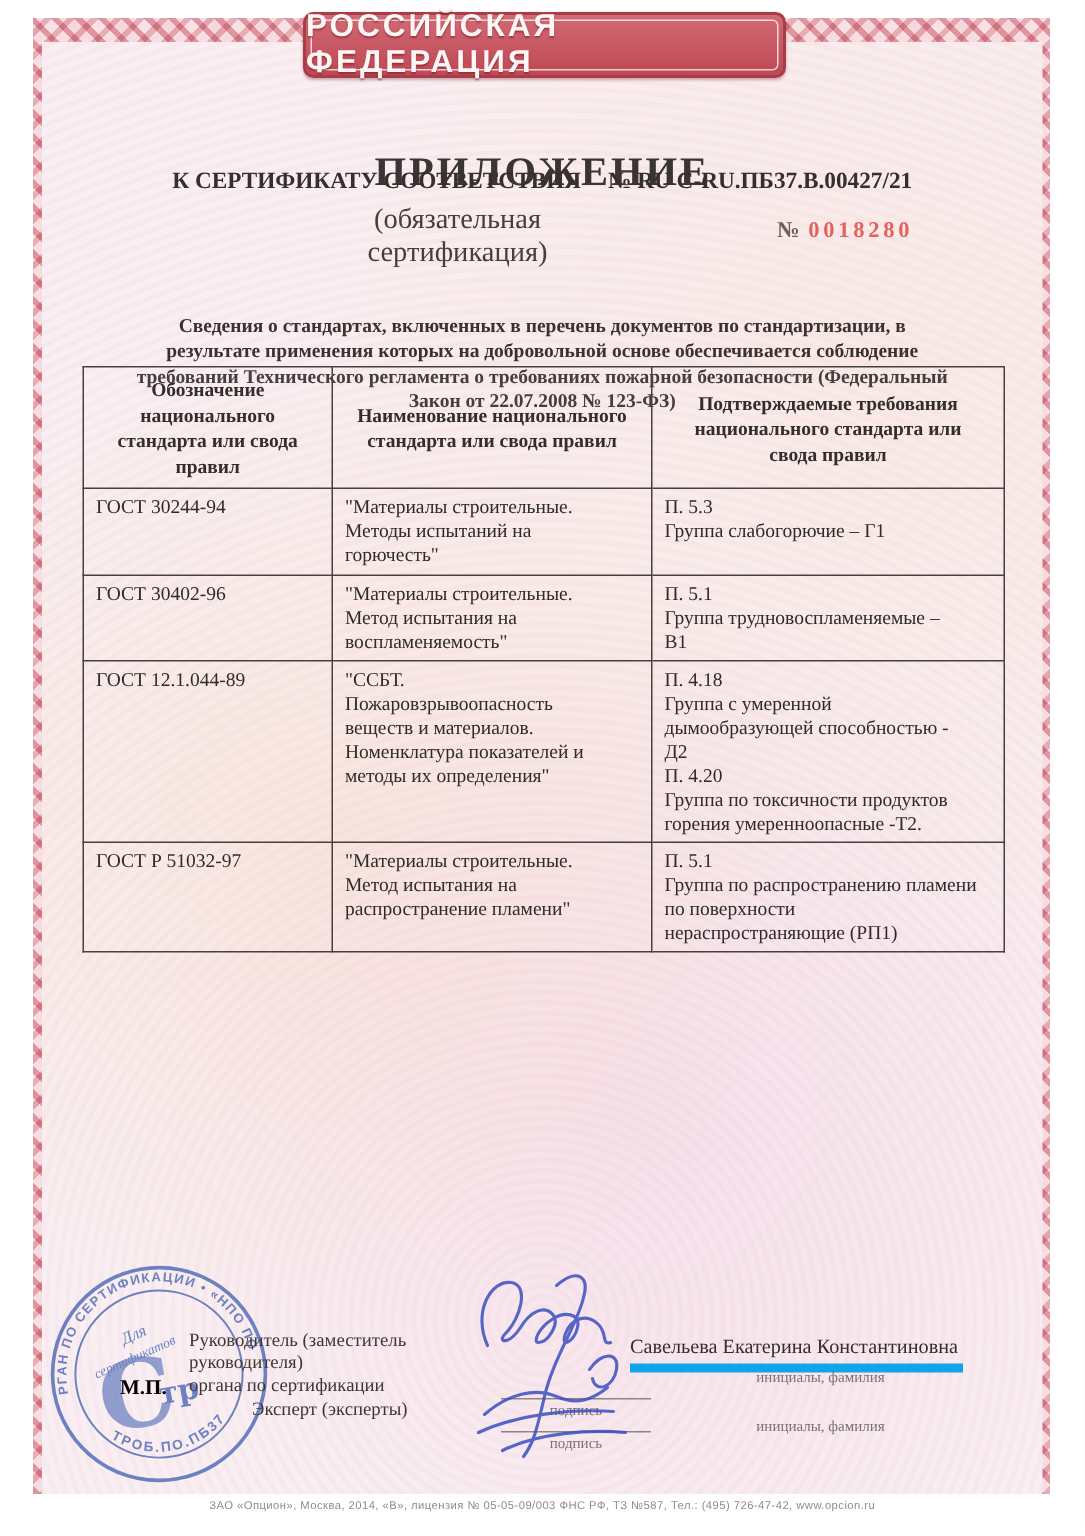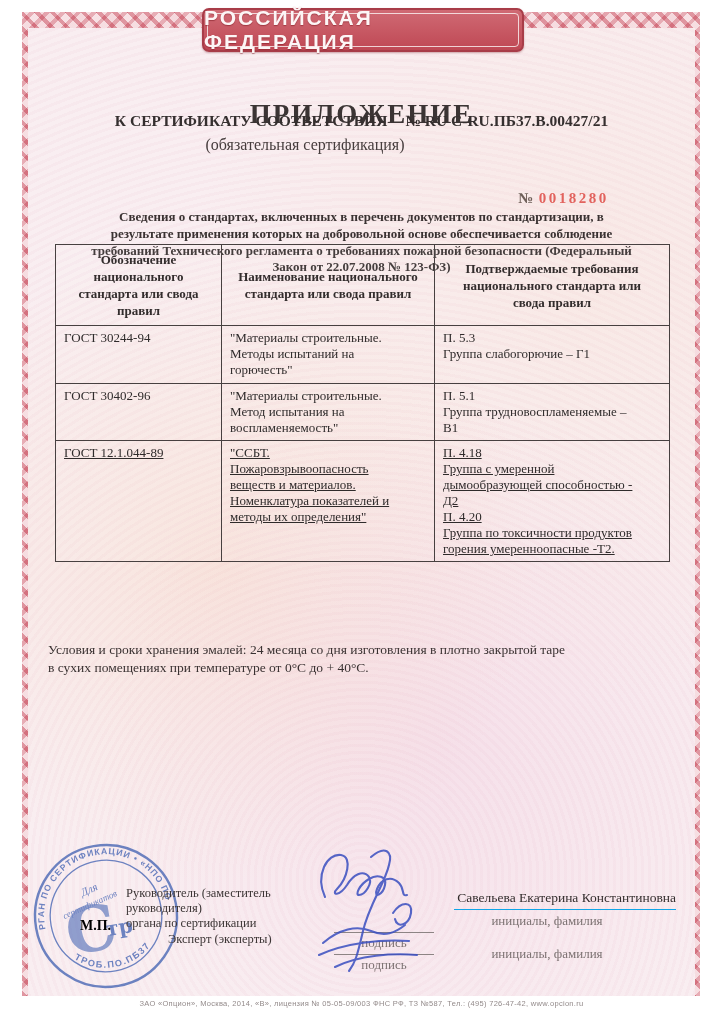--- a/index.html
+++ b/index.html
@@ -23,22 +23,22 @@
     background:linear-gradient(#d06a74,#bf4854);border:2px solid #a83c48;border-radius:7px;
     box-shadow:0 1px 2px rgba(120,30,40,.35);display:flex;align-items:center;justify-content:center;}
   .badge-inner{position:absolute;inset:3px;border:1px solid rgba(255,255,255,.75);border-radius:4px;}
   .badge-text{position:relative;font-family:"Liberation Sans", sans-serif;font-weight:bold;
     font-size:21px;letter-spacing:2px;color:#fdf6f6;text-shadow:0 1px 1px rgba(120,20,30,.5);}
   
   .title{position:absolute;left:0;top:70px;width:100%;text-align:center;font-weight:bold;
     font-size:27px;letter-spacing:2px;color:#3b3434;margin-top:29px;}
   .subtitle-row{position:absolute;left:0;top:112px;width:100%;display:flex;justify-content:center;
     gap:18px;font-weight:bold;font-size:15.5px;color:#352f2f;}
-  .cert-type{position:absolute;left:198px;top:136px;width:214px;text-align:center;font-size:16px;color:#463d3d;}
-  .form-number{position:absolute;left:518px;top:146px;width:150px;font-size:15px;font-weight:bold;letter-spacing:1px;margin-top:44px;}
+  .cert-type{position:absolute;left:198px;top:136px;width:214px;text-align:center;font-size:19px;color:#463d3d;}
+  .form-number{position:absolute;left:518px;top:146px;width:150px;font-size:15px;font-weight:bold;letter-spacing:1px;}
   .form-number .no{color:#6e5f58;}
   .form-number .digits{color:#e2635e;letter-spacing:2.5px;}
   .intro{position:absolute;left:50%;top:174px;transform:translateX(-50%);width:640px;text-align:center;
     font-weight:bold;font-size:13px;line-height:16.8px;color:#3a3232;white-space:pre-line;margin-top:35px;}
   
   table.std{position:absolute;left:55px;top:244px;width:614px;border-collapse:collapse;table-layout:fixed;}
   table.std th, table.std td{border:1.6px solid #474040;font-size:13px;line-height:16px;
     padding:4px 6px 4px 8px;vertical-align:top;background:rgba(255,255,255,.06);}
   table.std th{font-weight:bold;text-align:center;vertical-align:middle;padding:6px 8px;line-height:17px;color:#332d2d;}
   .col1{width:166px;} .col2{width:213px;} .col3{width:235px;}
@@ -47,25 +47,25 @@
   .storage{position:absolute;left:48px;top:641px;width:630px;font-size:13.5px;line-height:18px;
     color:#3a3232;white-space:pre-line;}
   
   .mp{position:absolute;left:80px;top:918px;font-weight:bold;font-size:14px;color:#000000;}
   .role{position:absolute;font-size:12.5px;line-height:15px;color:#3d3636;white-space:pre-line;text-align:left;}
   .role-head{left:126px;top:886px;width:216px;}
   .role-expert{left:168px;top:932px;width:130px;text-align:left;}
   .sig-line{position:absolute;width:100px;border-bottom:1px solid #8d8484;}
   .sig-line-1{left:334px;top:912px;height:20px;}
   .sig-line-2{left:334px;top:934px;height:20px;}
-  .caption{position:absolute;font-size:13px;color:#7c7272;text-align:center;}
+  .caption{position:absolute;font-size:10px;color:#7c7272;text-align:center;}
   .cap-sign1{left:334px;top:935px;width:100px;}
   .cap-sign2{left:334px;top:957px;width:100px;}
-  .sig-name{position:absolute;left:454px;width:222px;text-align:right;font-size:13.5px;color:#332d2d;
-    border-bottom:1px solid #0ea5e9;padding-bottom:3px;}
+  .sig-name{position:absolute;left:420px;width:222px;text-align:left;font-size:13.5px;color:#332d2d;
+    border-bottom:6px solid #0ea5e9;padding-bottom:3px;}
   .name-head{top:890px;}
   .name-expert{top:923px;}
   .cap-name1{left:436px;top:913px;width:222px;}
   .cap-name2{left:436px;top:946px;width:222px;}
   .stamp{position:absolute;left:30px;top:840px;width:152px;height:152px;transform:rotate(-10deg);opacity:.8;}
   .ink{position:absolute;left:295px;top:845px;width:160px;height:132px;}
   .footer{position:absolute;left:0;top:999px;width:100%;text-align:center;font-size:7.5px;
     color:#938a8a;letter-spacing:.3px;font-family:"Liberation Sans", sans-serif;}
 </style>
 </head>
@@ -127,40 +127,48 @@
     </tr>
     <tr style="height:54px;">
       <td>ГОСТ 30402-96</td>
       <td class="pre">"Материалы строительные.
 Метод испытания на
 воспламеняемость"</td>
       <td class="pre">П. 5.1
 Группа трудновоспламеняемые –
 В1</td>
     </tr>
-    <tr style="height:99px;text-decoration:underline;">
+    <tr style="height:99px;">
       <td>ГОСТ 12.1.044-89</td>
       <td class="pre">"ССБТ.
 Пожаровзрывоопасность
 веществ и материалов.
 Номенклатура показателей и
 методы их определения"</td>
       <td class="pre">П. 4.18
 Группа с умеренной
 дымообразующей способностью -
 Д2
 П. 4.20
 Группа по токсичности продуктов
 горения умеренноопасные -Т2.</td>
     </tr>
+    <tr style="height:71px;">
+      <td>ГОСТ Р 51032-97</td>
+      <td class="pre">"Материалы строительные.
+Метод испытания на
+распространение пламени"</td>
+      <td class="pre">П. 5.1
+Группа по распространению пламени
+по поверхности
+нераспространяющие (РП1)</td>
+    </tr>
   </tbody>
     </table>
 
-  <div class="storage">Условия и сроки хранения эмалей: 24 месяца со дня изготовления в плотно закрытой таре
-в сухих помещениях при температуре от 0°С до + 40°С.</div>
 
   <svg class="stamp" viewBox="0 0 150 150">
     <defs>
       <path id="stampTop" d="M 14,75 A 61,61 0 1 1 136,75" fill="none"></path>
       <path id="stampBottom" d="M 22,90 A 57,57 0 0 0 128,90" fill="none"></path>
     </defs>
     <circle cx="75" cy="75" r="70" fill="none" stroke="#4a68b5" stroke-width="2.4"></circle>
     <circle cx="75" cy="75" r="55" fill="none" stroke="#4a68b5" stroke-width="1.3"></circle>
     <text font-family="Liberation Sans, sans-serif" font-size="8.6" font-weight="bold" fill="#4a68b5" letter-spacing="1">
       <textPath href="#stampTop" startOffset="50%" text-anchor="middle">ОРГАН ПО СЕРТИФИКАЦИИ • «НПО ПОЖ»</textPath>

